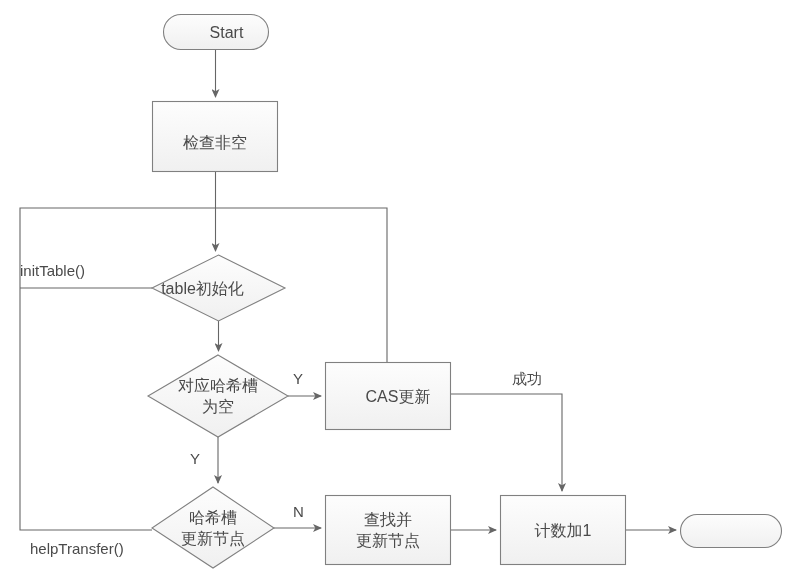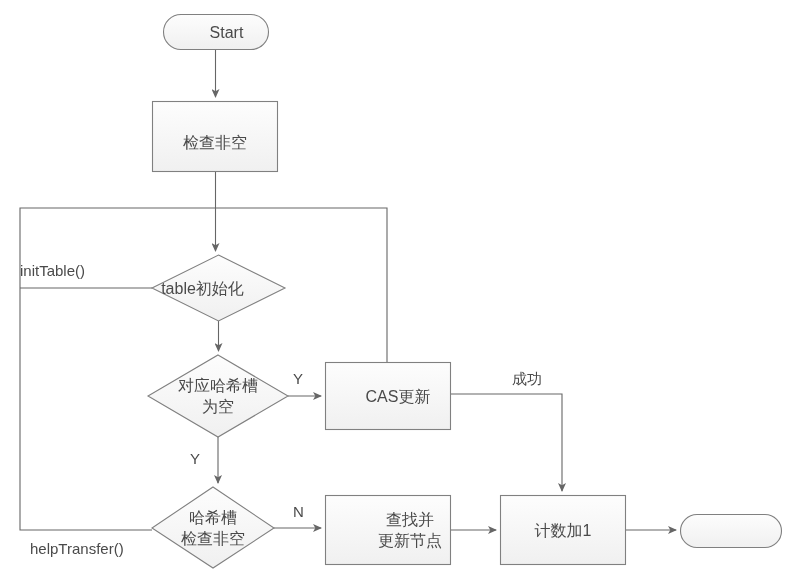--- a/index.html
+++ b/index.html
@@ -120,23 +120,23 @@
   <div class="node-label" style="left:152px; top:107px; width:126px; height:71px;">检查非空</div>
 
   <div class="node-label" style="left:136px; top:255px; width:133px; height:66px;">table初始化</div>
 
   <div class="node-label" style="left:148px; top:355px; width:140px; height:82px;">对应哈希槽
 为空</div>
 
   <div class="node-label" style="left:325px; top:362px; width:146px; height:68px;">CAS更新</div>
 
   <div class="node-label" style="left:152px; top:487px; width:122px; height:81px;">哈希槽
-检查非空</div>
+更新节点</div>
 
-  <div class="node-label" style="left:325px; top:495px; width:126px; height:70px;padding-left:22px;">查找并
+  <div class="node-label" style="left:325px; top:495px; width:126px; height:70px;">查找并
 更新节点</div>
 
   <div class="node-label" style="left:500px; top:495px; width:126px; height:70px;">计数加1</div>
 
 
   <div class="edge-label" style="left:20px; top:262px;">initTable()</div>
 
   <div class="edge-label" style="left:30px; top:505px;margin-top:35px;">helpTransfer()</div>
 
   <div class="edge-label" style="left:293px; top:370px;">Y</div>

